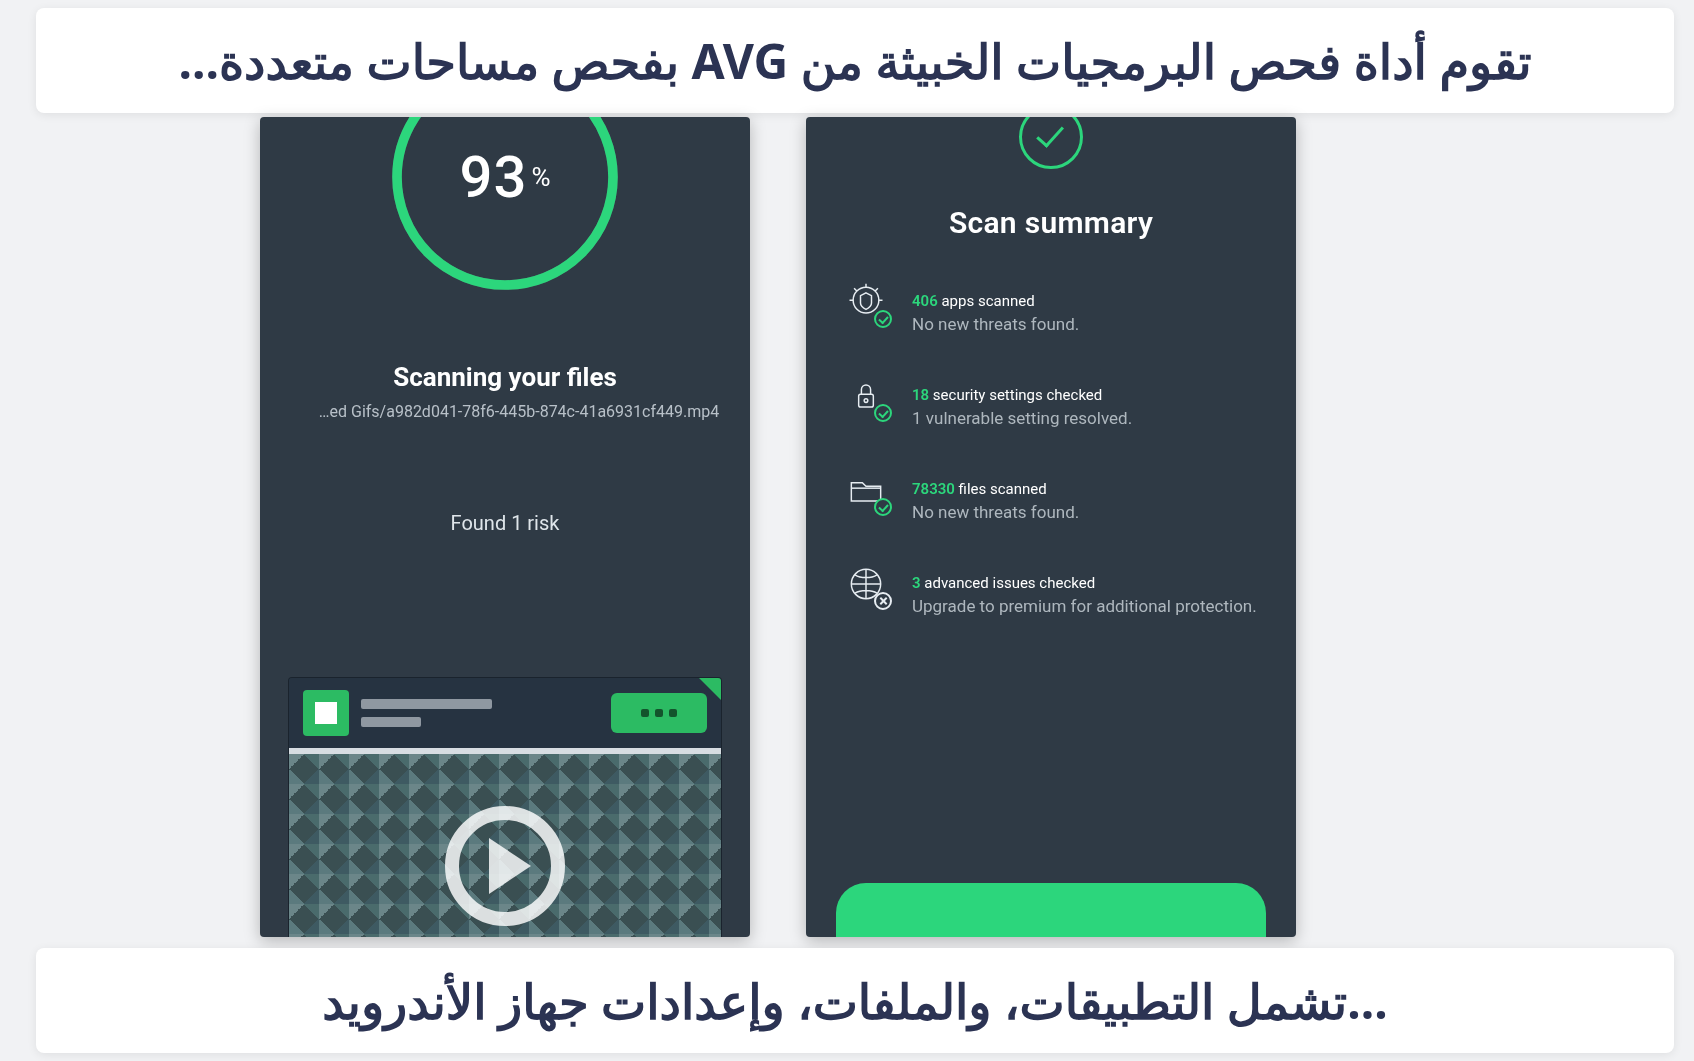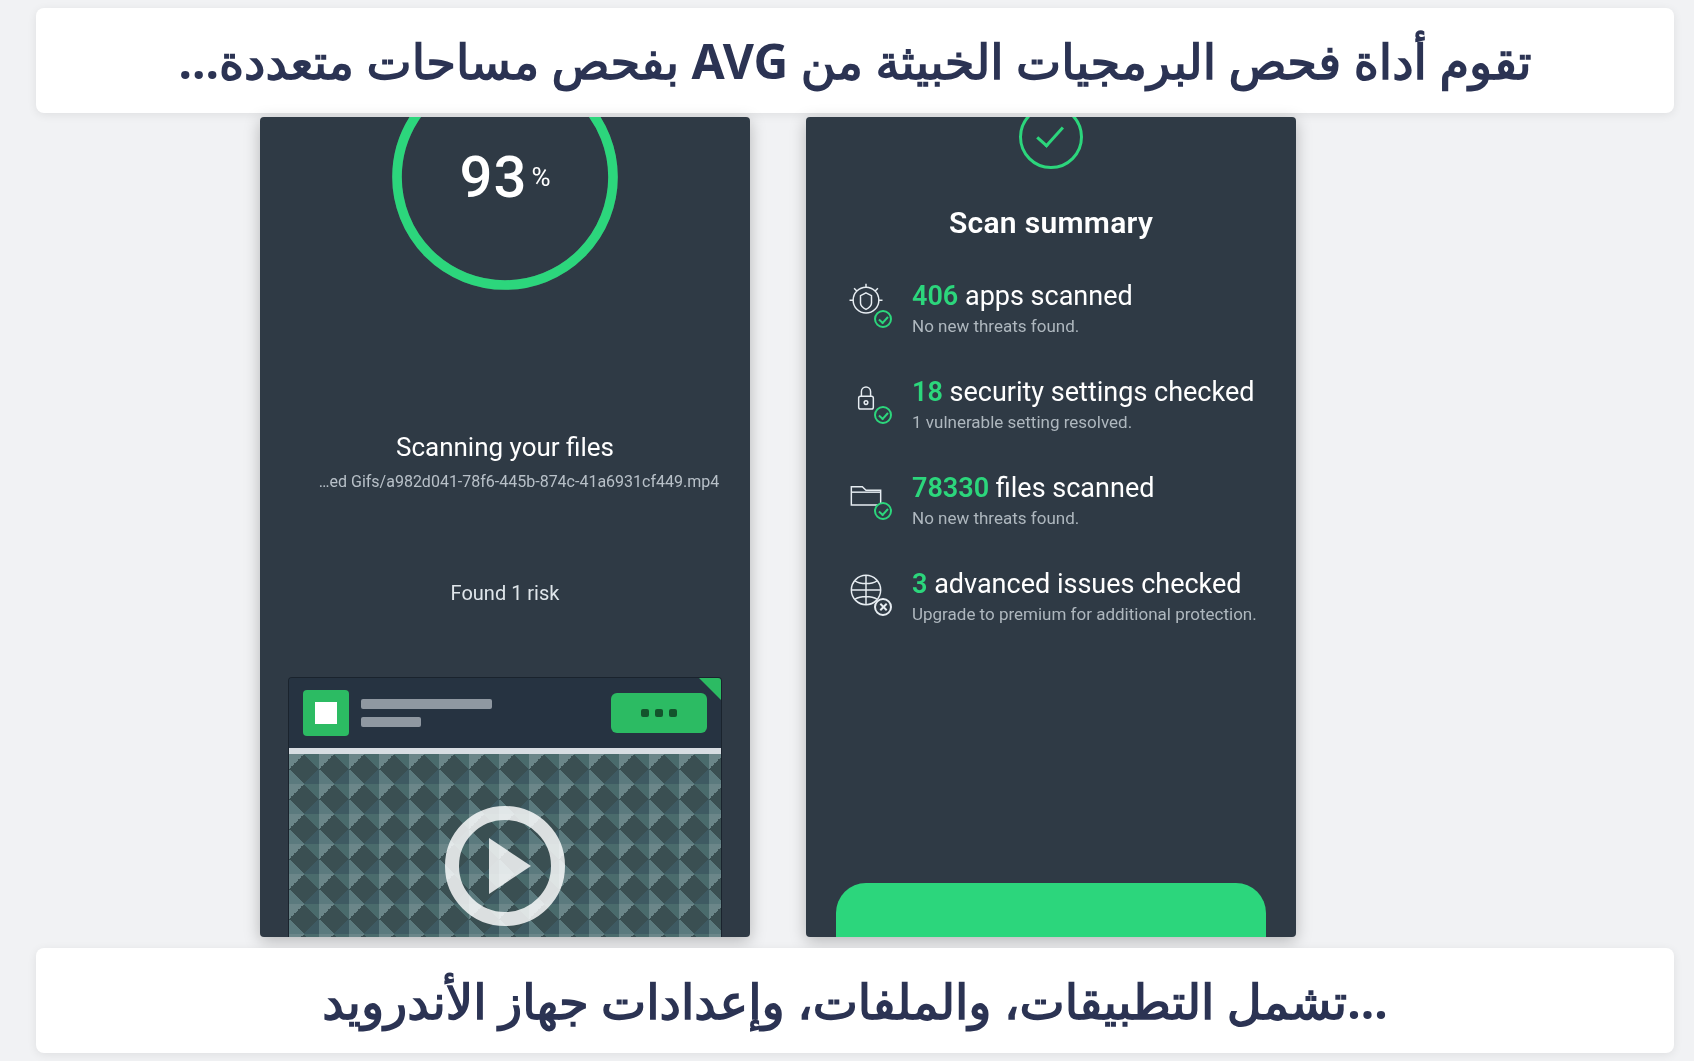--- a/index.html
+++ b/index.html
@@ -54,21 +54,21 @@
   }
   .ring-inner {
     position:absolute;
     top:-60px;
     width:240px; height:240px;
     display:flex; align-items:center; justify-content:center;
   }
   .ring-num { font-size:58px; font-weight:500; color:#fff; letter-spacing:1px; }
   .ring-pct { font-size:26px; font-weight:400; margin-left:4px; color:#fff; }
 
-  .scan-title { text-align:center; font-size:26px; font-weight:400; margin-top:70px; }
+  .scan-title { text-align:center; font-size:26px; font-weight:700; }
   .scan-path  {
     text-align:center; font-size:16px; color:#b8c0c8;
     margin-top:10px; padding:0 18px;
     white-space:nowrap; overflow:hidden; text-overflow:ellipsis;
     direction:ltr;
     margin-left:28px;
   }
   .scan-risk  { text-align:center; font-size:20px; color:#dfe5ea; margin-top:90px; }
 
   
@@ -161,21 +161,21 @@
     width:18px; height:18px; border-radius:50%;
     background:#2f3a45; border:2px solid #e7edf2;
     display:flex; align-items:center; justify-content:center;
   }
   .badge-x::before, .badge-x::after {
     content:""; position:absolute; width:9px; height:2px; background:#e7edf2;
   }
   .badge-x::before { transform:rotate(45deg); }
   .badge-x::after  { transform:rotate(-45deg); }
 
-  .item-text .line1 { font-size:27px; color:#fff; }
+  .item-text .line1 { font-size:15px; color:#fff;margin-top:12px; }
   .item-text .line1 .hl { color:#2cd67c; font-weight:600; }
   .item-text .line2 { font-size:17px; color:#aeb7be; margin-top:4px; }
 
   .big-btn {
     position:absolute; left:30px; right:30px; bottom:-6px;
     height:60px;
     background:#2cd67c;
     border-radius:30px 30px 0 0;
   }
 </style>

